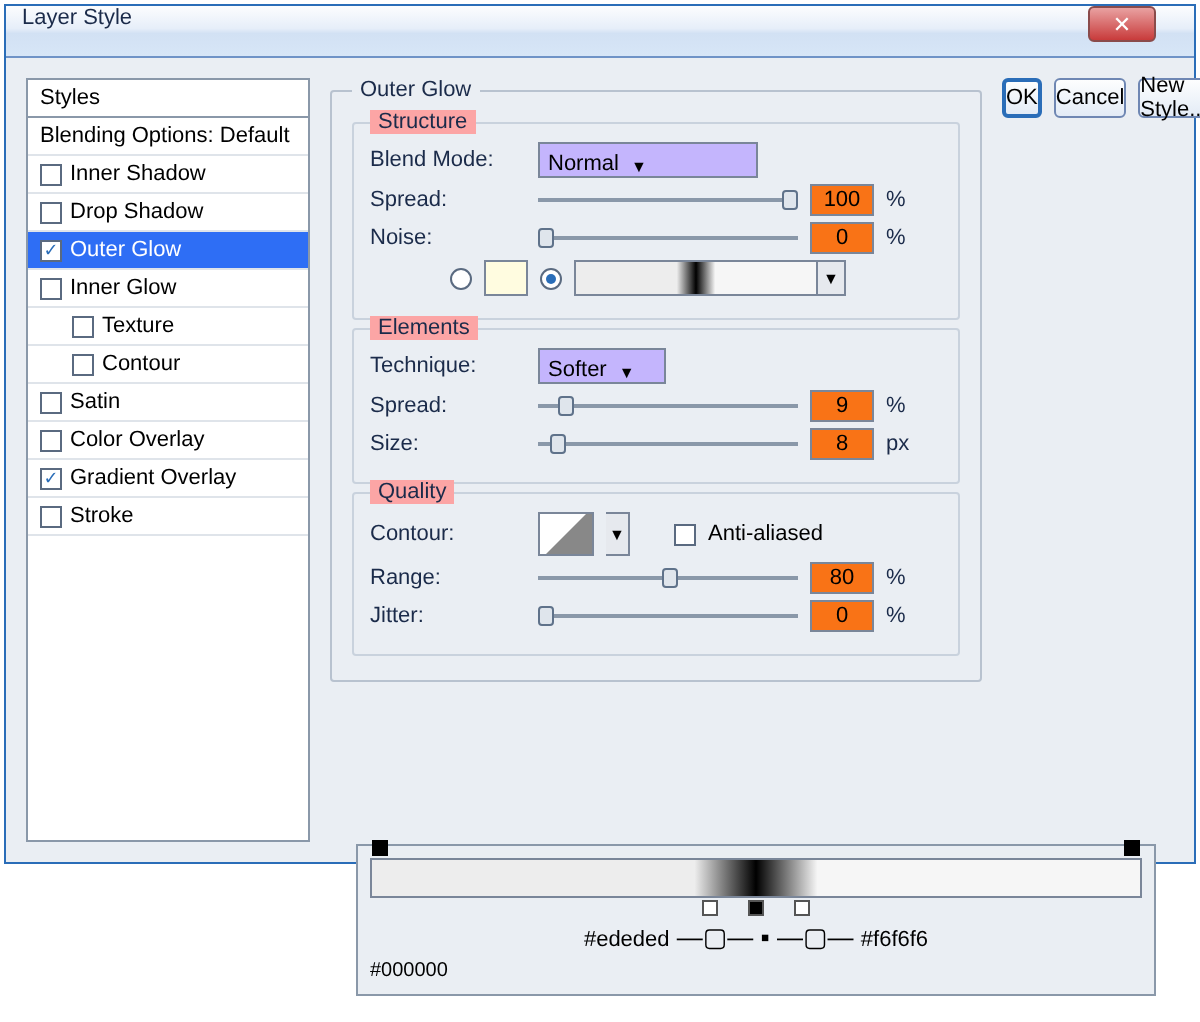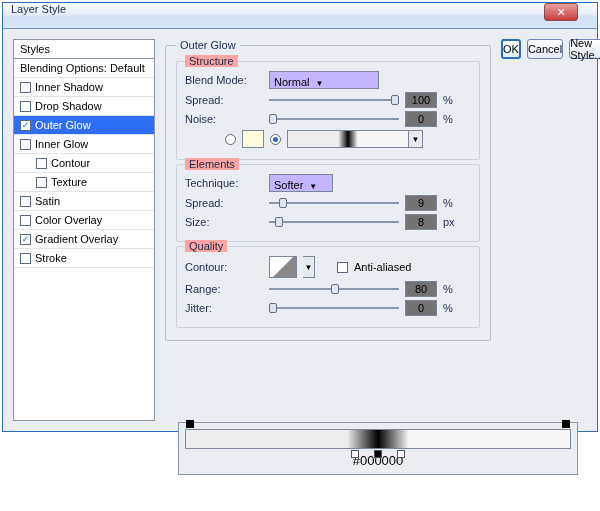--- a/index.html
+++ b/index.html
@@ -20,41 +20,41 @@
 legend { padding: 0 4px; color: #1b2b4a; }
 .sub { border: 1px solid #c9d2dd; border-radius: 2px; margin: 4px 0; padding: 6px 8px 8px 8px; position: relative; background: #eaeef3; }
 .sub-title { position: absolute; top: -7px; left: 8px; background: #fca5a5; padding: 0 4px; color: #1b2b4a; }
 .row { display: flex; align-items: center; gap: 6px; margin: 3px 0; }
 .lbl { width: 78px; text-align: left; color: #1b2b4a; }
 .select { height: 18px; border: 1px solid #7a8699; background: #c4b5fd; display: inline-flex; align-items: flex-end; padding: 0 4px; position: relative; }
 .select .caret { margin-left: 6px; font-size: 8px; }
 .slider { height: 14px; background: transparent; position: relative; flex: 0 0 130px; display: flex; align-items: center; }
 .slider .track { height: 2px; background: #8a98a9; width: 100%; }
 .slider .thumb { position: absolute; top: 2px; width: 8px; height: 10px; background: #dfe5ec; border: 1px solid #5f728a; border-radius: 2px; }
-.numbox { width: 32px; height: 16px; border: 1px solid #7a8699; background: #737373; text-align: center; line-height: 14px; }
+.numbox { width: 32px; height: 16px; border: 1px solid #7a8699; background: #f97316; text-align: center; line-height: 14px; }
 .unit { color: #1b2b4a; }
 .radio { width: 11px; height: 11px; border: 1px solid #5a6a80; border-radius: 50%; background: #fff; display: inline-flex; align-items: center; justify-content: center; }
 .radio.on::after { content: ""; width: 5px; height: 5px; background: #2a6db8; border-radius: 50%; }
 .swatch { width: 22px; height: 18px; border: 1px solid #7a8699; background: #fffce0; }
 .grad-wrap { display: inline-flex; align-items: center; border: 1px solid #7a8699; height: 18px; }
 .grad-bar { width: 120px; height: 16px; background: linear-gradient(to right,#ededed 0%,#ededed 42%,#000 50%,#f6f6f6 58%,#f6f6f6 100%); }
 .grad-caret { width: 14px; height: 16px; border-left: 1px solid #7a8699; display: flex; align-items: center; justify-content: center; font-size: 8px; background: #e6e9ee; }
 .contour { width: 28px; height: 22px; border: 1px solid #7a8699; background: linear-gradient(135deg,#fff 0 49%,#888 51% 100%); display: inline-block; }
 .contour-caret { width: 12px; height: 22px; border: 1px solid #7a8699; border-left: none; background: #e6e9ee; display: inline-flex; align-items: center; justify-content: center; font-size: 8px; }
 .right-col { width: 86px; display: flex; flex-direction: row; gap: 6px; align-items: stretch; }
 .btn { height: 20px; border: 1px solid #6f87b3; border-radius: 3px; background: linear-gradient(#fdfefe,#e3ebf6); color: #000; display: flex; align-items: center; justify-content: center; cursor: pointer; }
 .btn.primary { border: 2px solid #2a6db8; }
 .preview-box { margin-top: 4px; width: 70px; height: 60px; border: 1px solid #8a98a9; background: #d2d6dc; align-self: center; display: flex; align-items: center; justify-content: center; }
 .preview-box .inner { width: 34px; height: 34px; background: #555; }
 .bottom-strip { position: absolute; left: 178px; top: 422px; width: 400px; border: 1px solid #8a98a9; background: #eaeef3; padding: 6px; }
 .big-grad { height: 20px; width: 100%; border: 1px solid #7a8699; background: linear-gradient(to right,#ededed 0%,#ededed 42%,#000 50%,#f6f6f6 58%,#f6f6f6 100%); position: relative; }
 .stop-top { position: absolute; top: -10px; width: 8px; height: 8px; background: #000; border: 1px solid #000; }
 .stop-bot { position: absolute; bottom: -10px; width: 8px; height: 8px; background: #fff; border: 1px solid #555; }
 .annot { text-align: center; margin-top: 12px; color: #000; font-size: 13px; }
-.annot2 { text-align: center; margin-top: 4px; color: #000; font-size: 13px; }
+.annot2 { margin-top: 4px; color: #000; font-size: 10px; }
 </style>
 </head>
 <body>
 
 <div class="dialog">
   <div class="titlebar">
     <span class="title">Layer Style</span>
     <div class="close-btn">
         <span>✕</span>
       </div>
@@ -77,25 +77,25 @@
           <div class="styles-item selected">
             <span class="cb">✓</span>
             <span>Outer Glow</span>
           </div>
           <div class="styles-item">
             <span class="cb"></span>
             <span>Inner Glow</span>
           </div>
           <div class="styles-item indent">
             <span class="cb"></span>
+            <span>Texture</span>
+          </div>
+          <div class="styles-item indent">
+            <span class="cb"></span>
             <span>Contour</span>
-          </div>
-          <div class="styles-item indent">
-            <span class="cb"></span>
-            <span>Texture</span>
           </div>
           <div class="styles-item">
             <span class="cb"></span>
             <span>Satin</span>
           </div>
           <div class="styles-item">
             <span class="cb"></span>
             <span>Color Overlay</span>
           </div>
           <div class="styles-item">
@@ -228,14 +228,17 @@
 </div>
 
 <div class="bottom-strip">
   <div class="big-grad">
     <div class="stop-top" style="left:0"></div>
     <div class="stop-top" style="right:0"></div>
     <div class="stop-bot" style="left:43%"></div>
     <div class="stop-bot" style="left:49%;background:#000"></div>
     <div class="stop-bot" style="left:55%"></div>
   </div>
+  <div class="annot">
+    <span>#ededed</span> —▢— ▪ —▢— <span>#f6f6f6</span>
+  </div>
   <div class="annot2">#000000</div>
 </div>
 
 </body></html>

